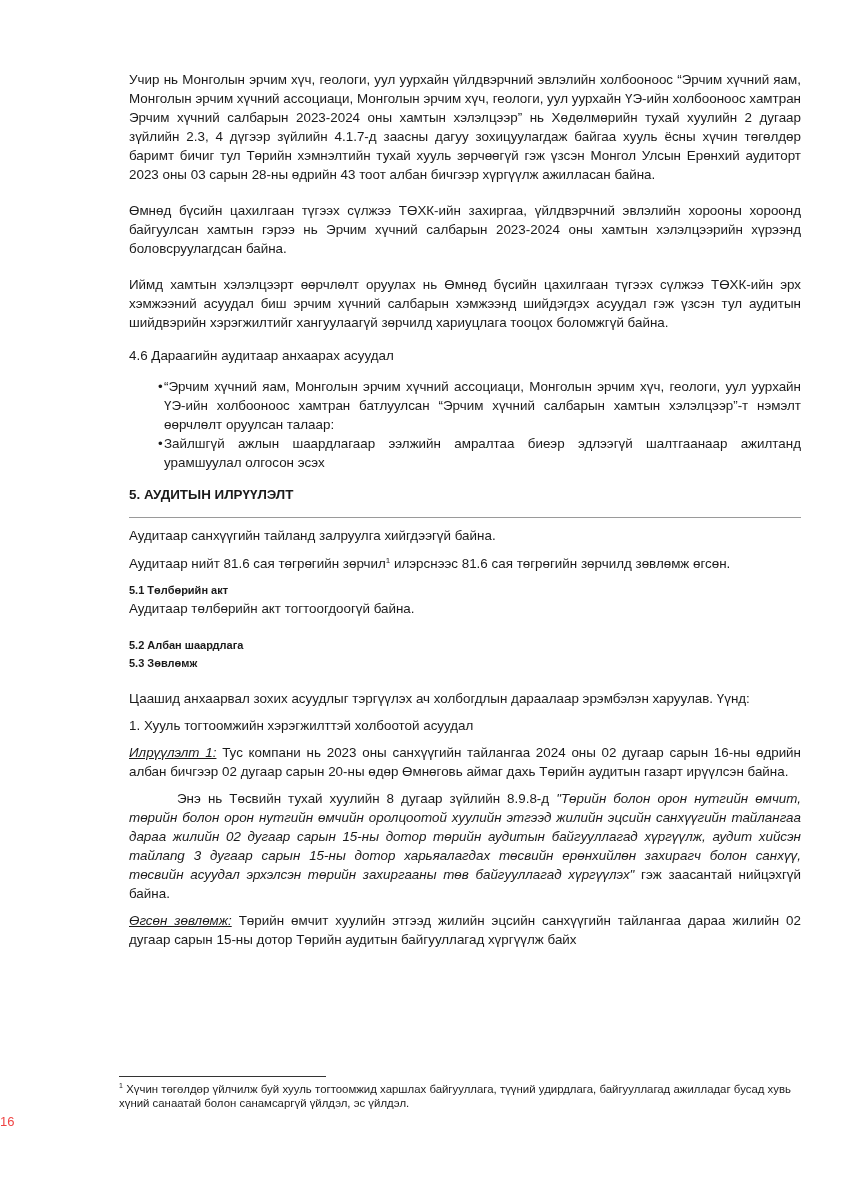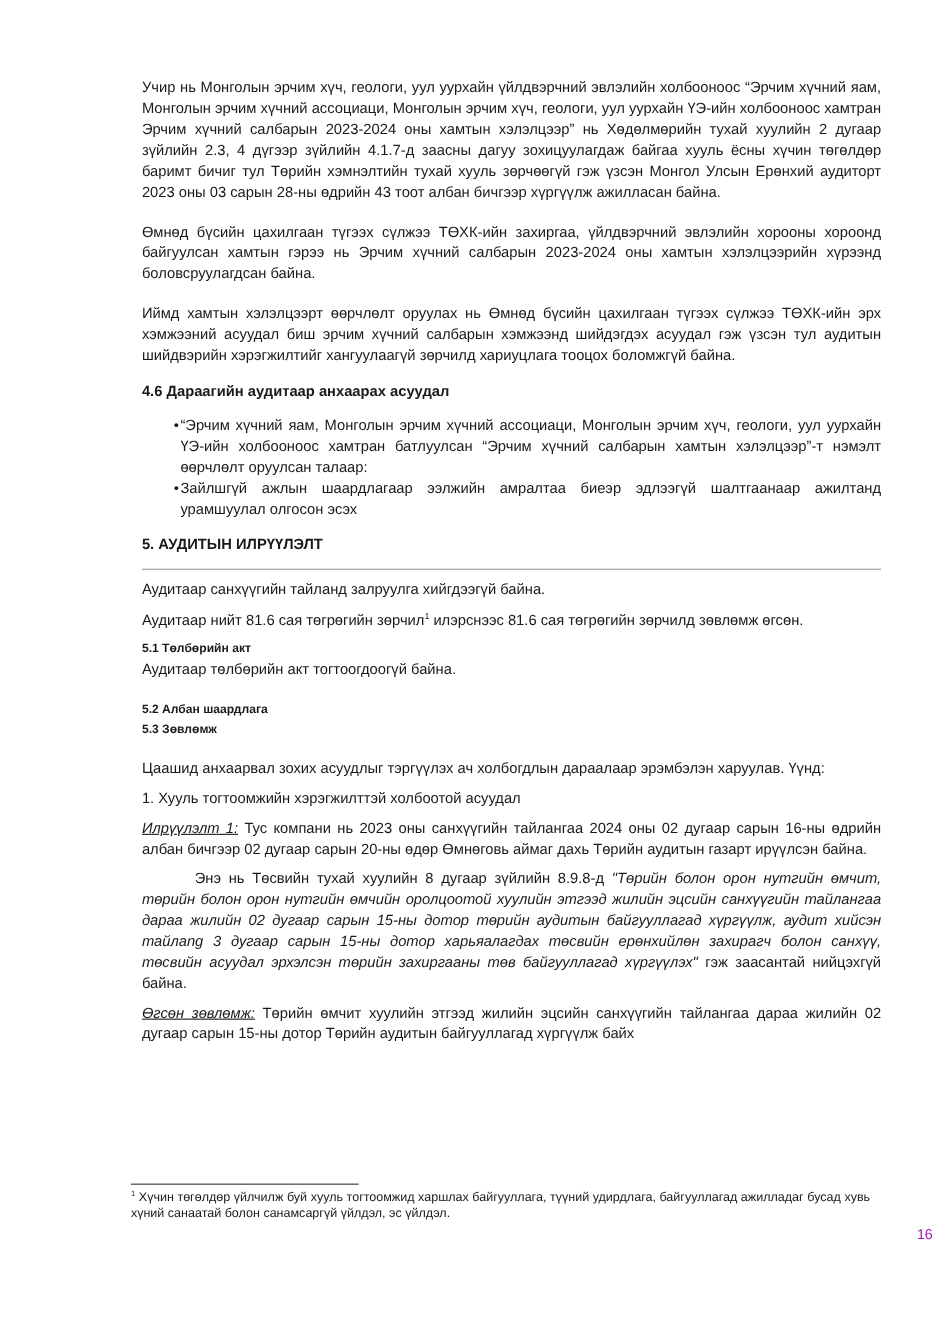--- a/index.html
+++ b/index.html
@@ -3,39 +3,39 @@
   <meta charset="utf-8">
   <style>
     html, body { margin: 0; padding: 0; background: #ffffff; }
     body {
       width: 848px; height: 1200px; position: relative; overflow: hidden;
       font-family: "Liberation Sans", sans-serif; color: #1a1a1a;
     }
     .page { position: absolute; left: 129px; top: 70px; width: 672px; }
     p { margin: 0; font-size: 13.4px; line-height: 19px; text-align: justify; }
     .para { margin-bottom: 17px; }
-    .h46 { font-weight: bold; font-size: 13.4px; line-height: 19px; margin-top: 4px; margin-bottom: 12px; }
+    .h46 { font-weight: normal; font-size: 13.4px; line-height: 19px; margin-top: 4px; margin-bottom: 12px; }
     ul.bullets { margin: 0 0 14px 0; padding: 0; list-style: none; }
     ul.bullets li { position: relative; padding-left: 35px; margin-left: 0; font-size: 13.4px; line-height: 19px; text-align: justify; }
     ul.bullets li .bullet { position: absolute; left: 29px; top: 0; }
     ul.bullets li { left: 0; }
     .h5 { font-weight: bold; font-size: 13.4px; line-height: 18px; padding-bottom: 13px; border-bottom: 1px solid #9a9a9a; margin-bottom: 8px; }
     .after-h5 { margin-bottom: 9px; }
     .sub-h { font-weight: bold; font-size: 11px; line-height: 18px; }
     .sub-body { margin-bottom: 18px; }
     .sub-h-53 { margin-bottom: 17px; }
     .para-tight { margin-bottom: 8px; }
     .u-ital { text-decoration: underline; font-style: italic; }
     .ital { font-style: italic; }
     .indent { text-indent: 48px; }
     sup { font-size: 8px; line-height: 0; vertical-align: super; }
     .footnote-rule { position: absolute; left: 119px; top: 1076px; width: 207px; border-top: 1px solid #333; }
     .footnote { position: absolute; left: 119px; top: 1082px; width: 672px; font-size: 11.4px; line-height: 14px; text-align: justify; }
     .footnote sup { font-size: 7px; }
-    .page-number { position: absolute; left: 0; width: 100%; top: 1114px; text-align: right; font-size: 13px; color: #a21caf; }
+    .page-number { position: absolute; left: 0; width: 100%; top: 1114px; text-align: left; font-size: 13px; color: #ef4444; }
   </style>
 </head>
 <body>
 
 <div class="page">
   <p class="para">Учир нь Монголын эрчим хүч, геологи, уул уурхайн үйлдвэрчний эвлэлийн холбооноос “Эрчим хүчний яам, Монголын эрчим хүчний ассоциаци, Монголын эрчим хүч, геологи, уул уурхайн ҮЭ-ийн холбооноос хамтран Эрчим хүчний салбарын 2023-2024 оны хамтын хэлэлцээр” нь Хөдөлмөрийн тухай хуулийн 2 дугаар зүйлийн 2.3, 4 дүгээр зүйлийн 4.1.7-д заасны дагуу зохицуулагдаж байгаа хууль ёсны хүчин төгөлдөр баримт бичиг тул Төрийн хэмнэлтийн тухай хууль зөрчөөгүй гэж үзсэн Монгол Улсын Ерөнхий аудиторт 2023 оны 03 сарын 28-ны өдрийн 43 тоот албан бичгээр хүргүүлж ажилласан байна.</p>
   <p class="para">Өмнөд бүсийн цахилгаан түгээх сүлжээ ТӨХК-ийн захиргаа, үйлдвэрчний эвлэлийн хорооны хороонд байгуулсан хамтын гэрээ нь Эрчим хүчний салбарын 2023-2024 оны хамтын хэлэлцээрийн хүрээнд боловсруулагдсан байна.</p>
   <p class="para" style="margin-bottom:14px;">Иймд хамтын хэлэлцээрт өөрчлөлт оруулах нь Өмнөд бүсийн цахилгаан түгээх сүлжээ ТӨХК-ийн эрх хэмжээний асуудал биш эрчим хүчний салбарын хэмжээнд шийдэгдэх асуудал гэж үзсэн тул аудитын шийдвэрийн хэрэгжилтийг хангуулаагүй зөрчилд хариуцлага тооцох боломжгүй байна.</p>
 
   <div class="h46">4.6 Дараагийн аудитаар анхаарах асуудал</div>

